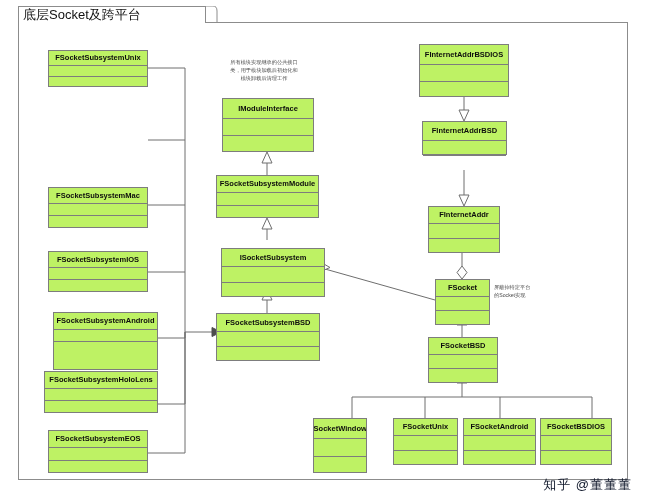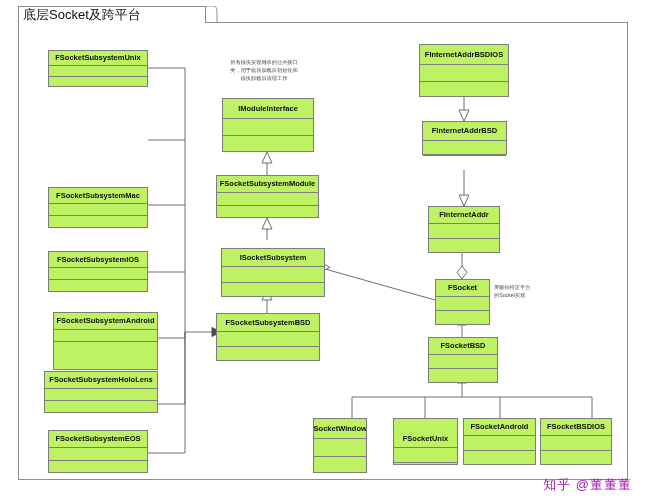--- a/index.html
+++ b/index.html
@@ -103,21 +103,21 @@
     text-align: center;
     white-space: pre-line;
   }
   .note.left-align { text-align: left; }
   
   .watermark {
     position: absolute;
     right: 14px;
     bottom: 6px;
     font-size: 13px;
-    color: #a21caf;
+    color: #0f172a;
     letter-spacing: 1px;
     white-space: nowrap;
     user-select: none;
   }
   svg.links {
     position: absolute;
     left: 0; top: 0;
     width: 646px;
     height: 500px;
     overflow: visible;
@@ -308,21 +308,21 @@
     <div class="cls-ops" style="height:13px;"></div>
   </div>
 
   <div class="cls" style="left:313px; top:418px; width:54px; height:55px;">
     <div class="cls-name" style="height:20px;">FSocketWindows</div>
     <div class="cls-attrs" style="height:18px;"></div>
     <div class="cls-ops" style="height:15px;"></div>
   </div>
 
   <div class="cls" style="left:393px; top:418px; width:65px; height:47px;">
-    <div class="cls-name" style="height:17px;margin-top:12px;">FSocketUnix</div>
+    <div class="cls-name" style="height:17px;">FSocketUnix</div>
     <div class="cls-attrs" style="height:15px;"></div>
     <div class="cls-ops" style="height:13px;"></div>
   </div>
 
   <div class="cls" style="left:463px; top:418px; width:73px; height:47px;">
     <div class="cls-name" style="height:17px;">FSocketAndroid</div>
     <div class="cls-attrs" style="height:15px;"></div>
     <div class="cls-ops" style="height:13px;"></div>
   </div>
 

